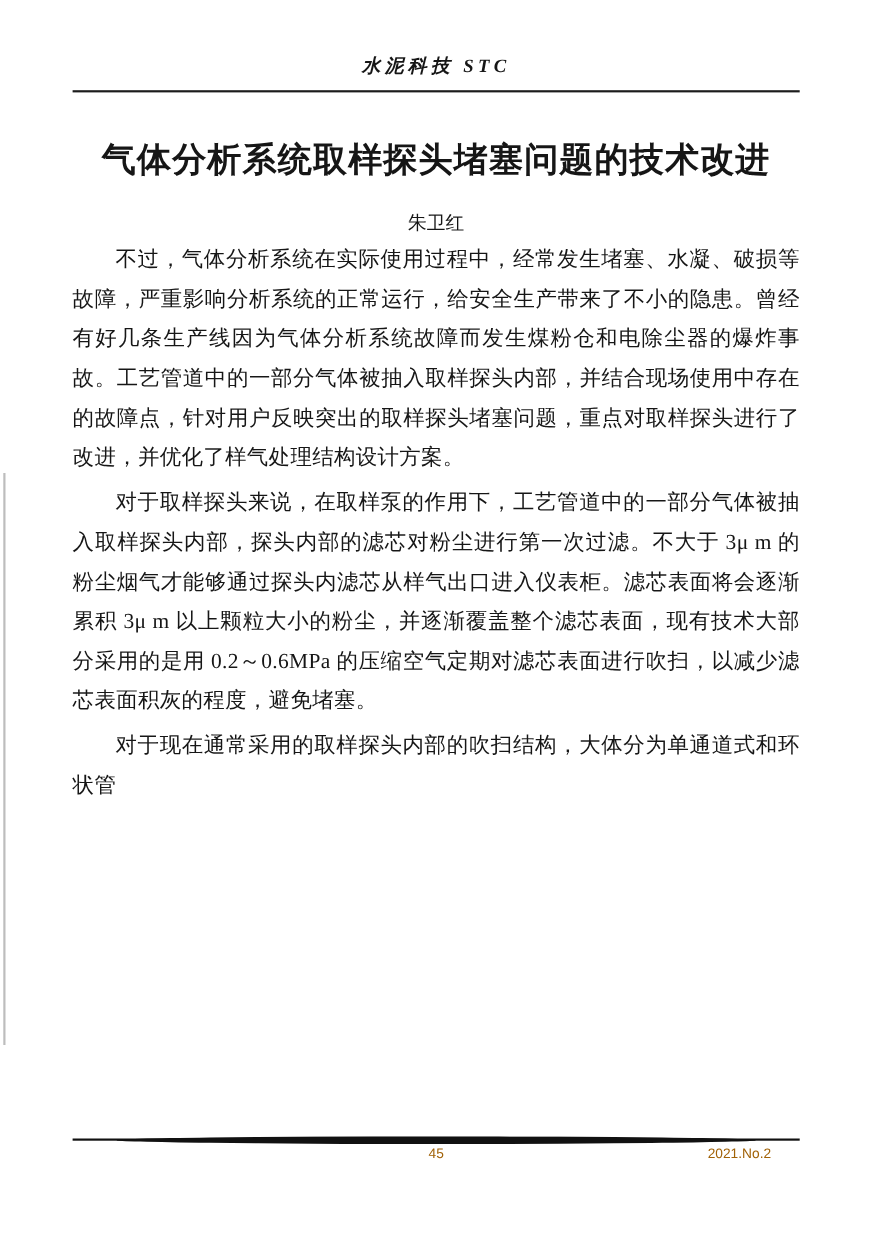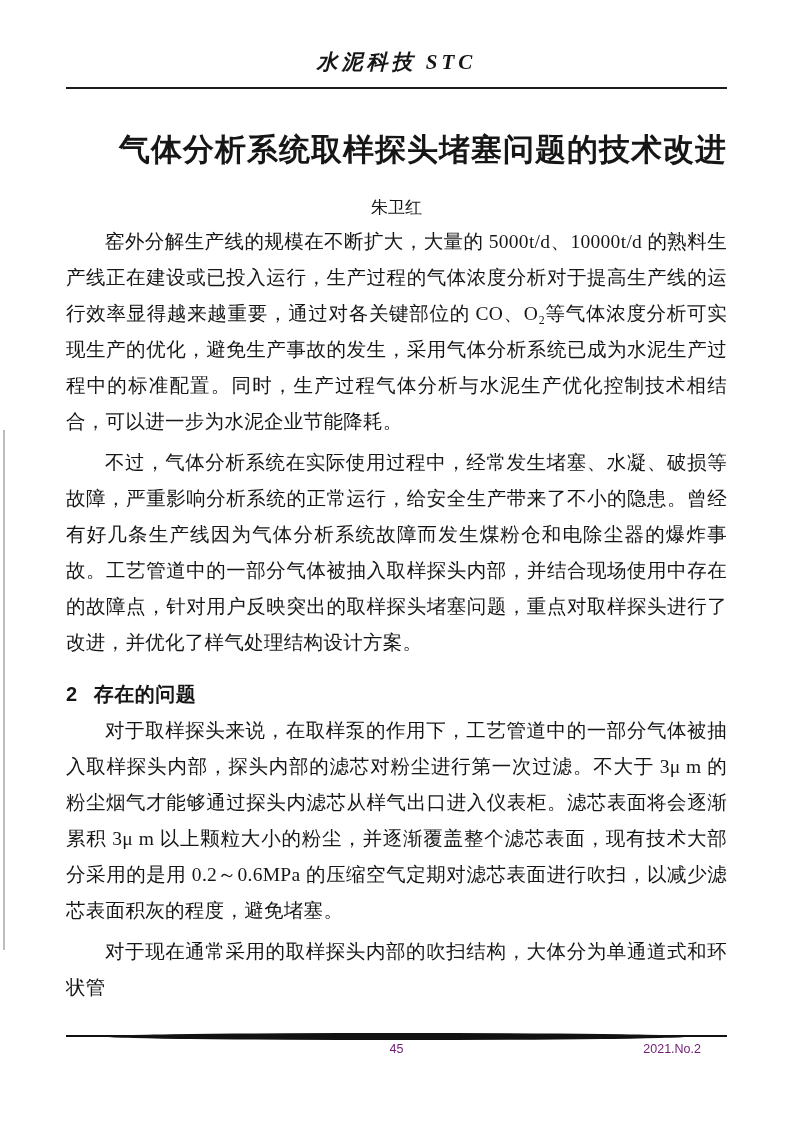--- a/index.html
+++ b/index.html
@@ -14,33 +14,33 @@
   }
   .content {
     position: absolute;
     left: 66px;
     right: 66px;
     top: 0;
   }
   .journal-title {
     margin-top: 48px;
     text-align: center;
-    font-size: 21px;
+    font-size: 17px;
     font-style: italic;
     font-weight: 600;
     letter-spacing: 4px;
   }
   .header-rule {
     margin-top: 11px;
     height: 2px;
     background: #1c1c1c;
   }
   .article-title {
     margin-top: 40px;
-    text-align: right;
+    text-align: center;
     font-size: 31px;
     font-weight: 700;
     letter-spacing: 1px;
     font-family: "Liberation Sans", "DejaVu Sans", sans-serif;
     white-space: nowrap;
   }
   .author {
     margin-top: 25px;
     text-align: center;
     font-size: 17px;
@@ -89,21 +89,21 @@
     position: absolute;
     top: 0; left: 6%; right: 6%; bottom: 0;
     background: #111;
     clip-path: ellipse(50% 50% at 50% 50%);
   }
   .footer-row {
     position: relative;
     margin-top: 2px;
     font-family: "Liberation Sans", "DejaVu Sans", sans-serif;
     font-size: 12.5px;
-    color: #701a75;
+    color: #a16207;
     height: 16px;
   }
   .page-number {
     position: absolute;
     left: 0; right: 0;
     text-align: center;
   }
   .issue-number {
     position: absolute;
     right: 26px;
@@ -129,29 +129,25 @@
     <div class="journal-title">水泥科技 STC</div>
     <div class="header-rule"></div>
   </div>
 
   <h1 class="article-title">气体分析系统取样探头堵塞问题的技术改进</h1>
 
   <div class="author">朱卫红</div>
 
   <section>
     <div class="section-body">
-      <p class="body-para">窑外分解生产线的规模在不断扩大，大量的 5000t/d、10000t/d 的熟料生产线正在建设或已投入运行，生产过程的气体浓度分析对于提高生产线的运行效率显得越来越重要，通过对各关键部位的 CO、O₂等气体浓度分析可实现生产的优化，避免生产事故的发生，采用气体分析系统已成为水泥生产过程中的标准配置。同时，生产过程气体分析与水泥生产优化控制技术相结合，可以进一步为水泥企业节能降耗。</p>
       <p class="body-para">不过，气体分析系统在实际使用过程中，经常发生堵塞、水凝、破损等故障，严重影响分析系统的正常运行，给安全生产带来了不小的隐患。曾经有好几条生产线因为气体分析系统故障而发生煤粉仓和电除尘器的爆炸事故。工艺管道中的一部分气体被抽入取样探头内部，并结合现场使用中存在的故障点，针对用户反映突出的取样探头堵塞问题，重点对取样探头进行了改进，并优化了样气处理结构设计方案。</p>
     </div>
   </section>
 
   <section>
-    <h2 class="section-heading">
-      <span class="sec-num">2</span><span class="sec-title">存在的问题</span>
-    </h2>
     <div class="section-body">
       <p class="body-para">对于取样探头来说，在取样泵的作用下，工艺管道中的一部分气体被抽入取样探头内部，探头内部的滤芯对粉尘进行第一次过滤。不大于 3μ m 的粉尘烟气才能够通过探头内滤芯从样气出口进入仪表柜。滤芯表面将会逐渐累积 3μ m 以上颗粒大小的粉尘，并逐渐覆盖整个滤芯表面，现有技术大部分采用的是用 0.2～0.6MPa 的压缩空气定期对滤芯表面进行吹扫，以减少滤芯表面积灰的程度，避免堵塞。</p>
       <p class="body-para">对于现在通常采用的取样探头内部的吹扫结构，大体分为单通道式和环状管</p>
     </div>
   </section>
 
 </div>
 
 <div class="footer">
   <div class="footer-rule">

